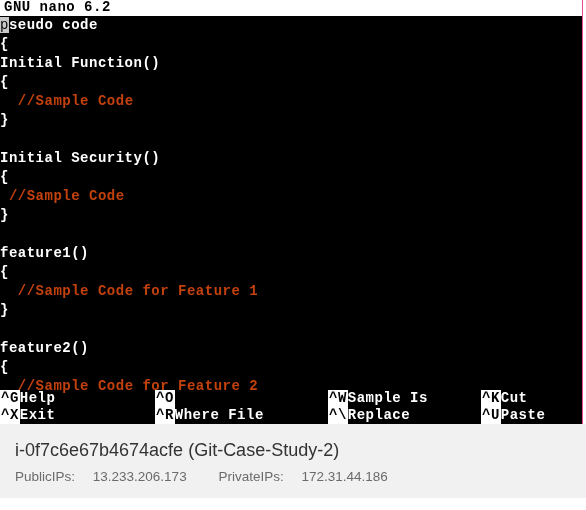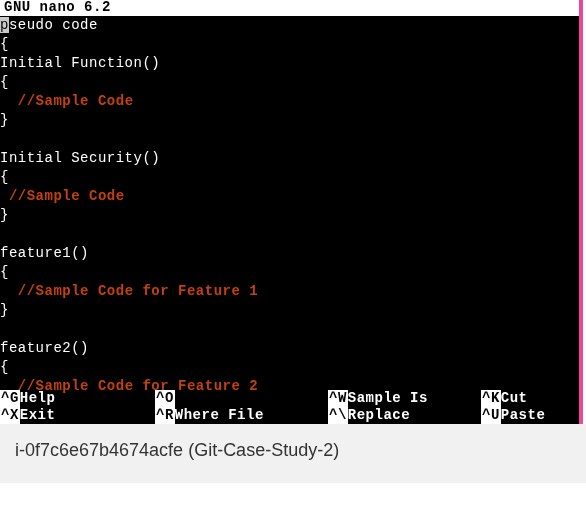--- a/index.html
+++ b/index.html
@@ -10,21 +10,21 @@
       font-size: 14px;
       background: #ffffff;
       overflow: hidden;
     }
     .terminal {
       width: 583px;
       height: 424px;
       background: #000000;
       color: #ffffff;
       position: relative;
-      border-right: 4px solid #ec4899;
+      border-right: 1px solid #ec4899;
     }
     .titlebar {
       background: #ffffff;
       color: #000000;
       padding: 0 4px 1px 4px;
       font-size: 14px;
       line-height: 15px;
       letter-spacing: 0.5px;
       font-family: "Courier New", monospace;
       font-weight: bold;
@@ -34,21 +34,21 @@
       line-height: 19px;
       white-space: pre;
       font-size: 14px;
       letter-spacing: 0.5px;
     }
     .editor .line { display: block; }
     .cursor {
       background: #c9c9c9;
       color: #000000;
     }
-    .white { color: #ffffff; font-weight: normal; }
+    .white { color: #ffffff; font-weight: bold; }
     .blue { color: #c2410c; font-weight: bold; }
     .shortcuts {
       position: absolute;
       bottom: 0;
       left: 0;
       right: 0;
       display: flex;
       flex-direction: column;
       font-size: 14px;
       letter-spacing: 0.5px;
@@ -132,13 +132,23 @@
         <div class="sc c4">
           <span class="key">^U</span>
           <span class="label">Paste</span>
         </div>
       </div>
     </div>
 </div>
 
 <div class="status-panel">
   <div class="instance-id">i-0f7c6e67b4674acfe (Git-Case-Study-2)</div>
+  <div class="ips">
+    <span>
+      <span>PublicIPs:</span>
+      <span>13.233.206.173</span>
+    </span>
+    <span>
+      <span>PrivateIPs:</span>
+      <span>172.31.44.186</span>
+    </span>
+  </div>
 </div>
 
 </body></html>

